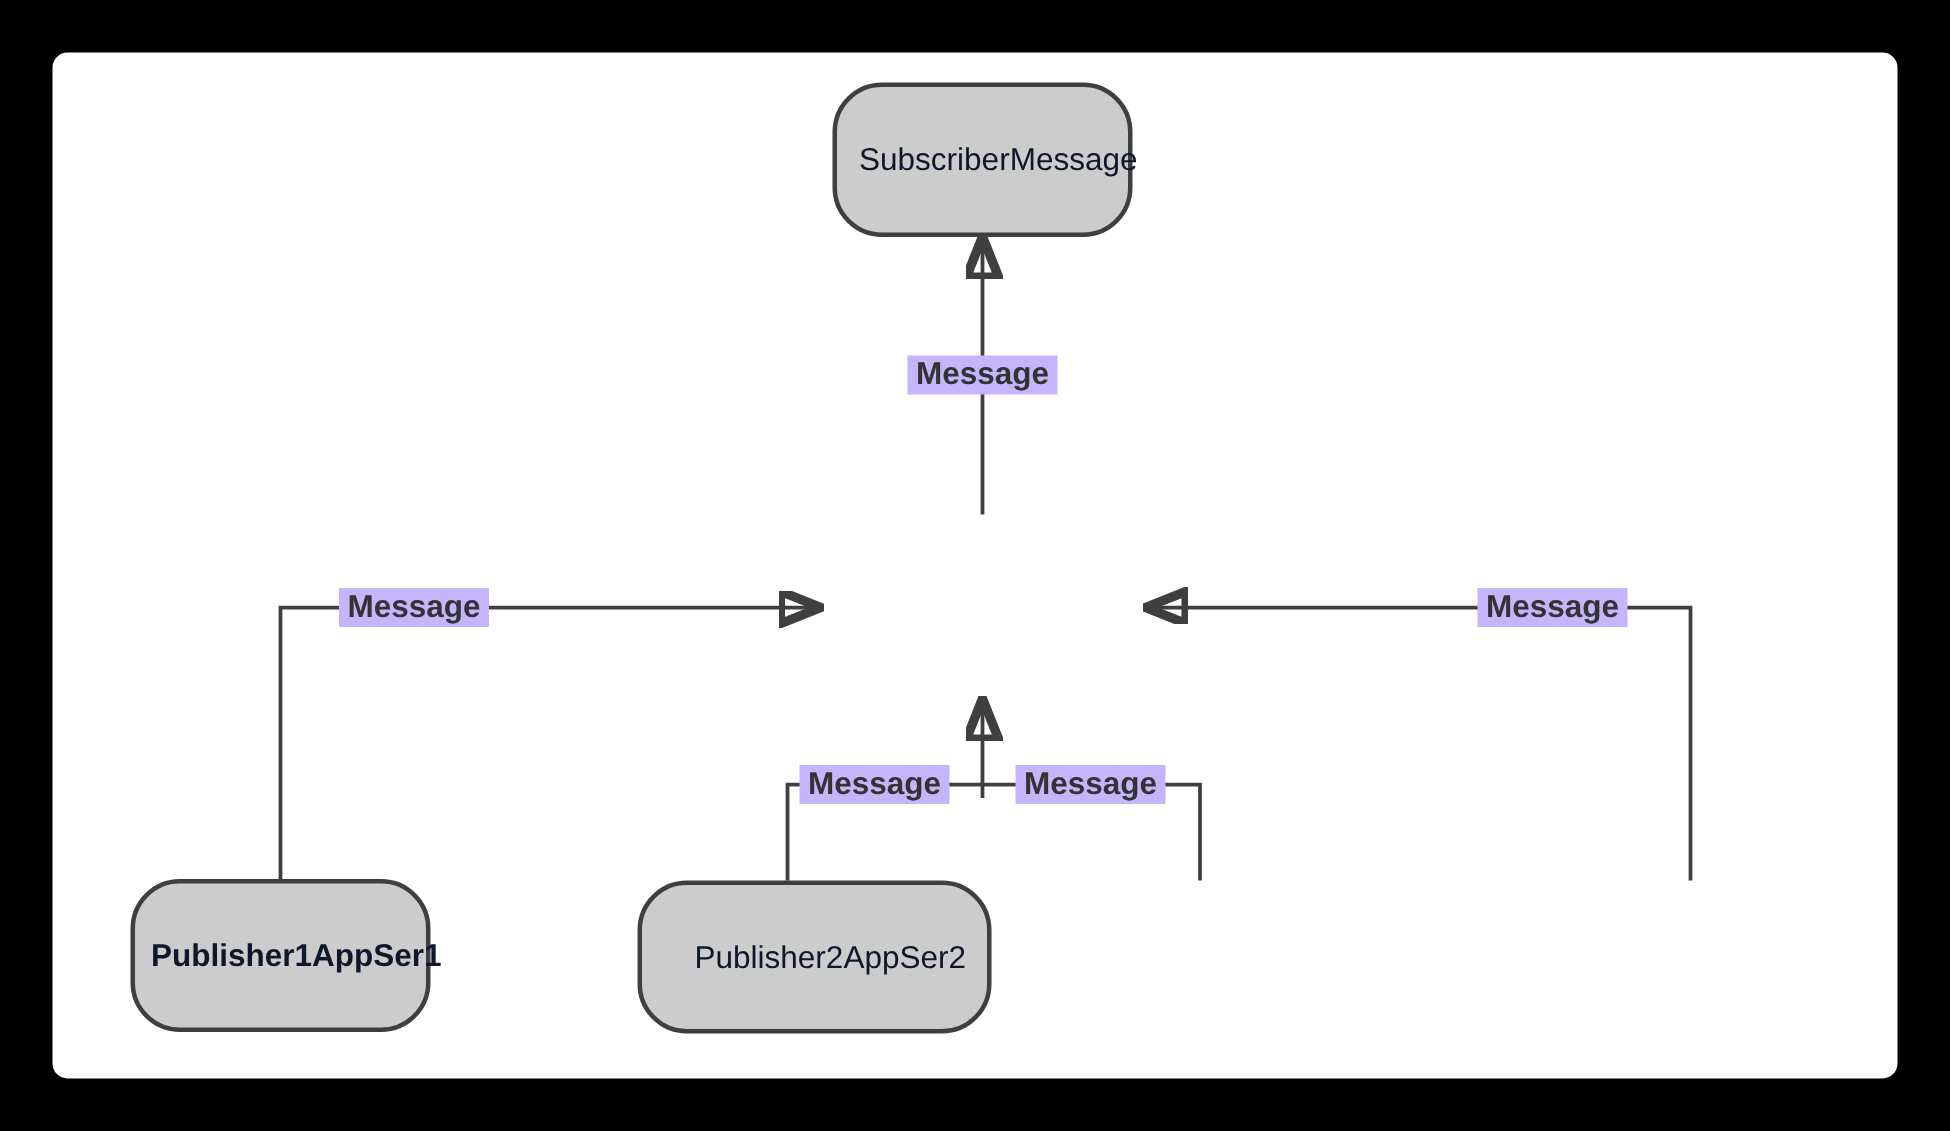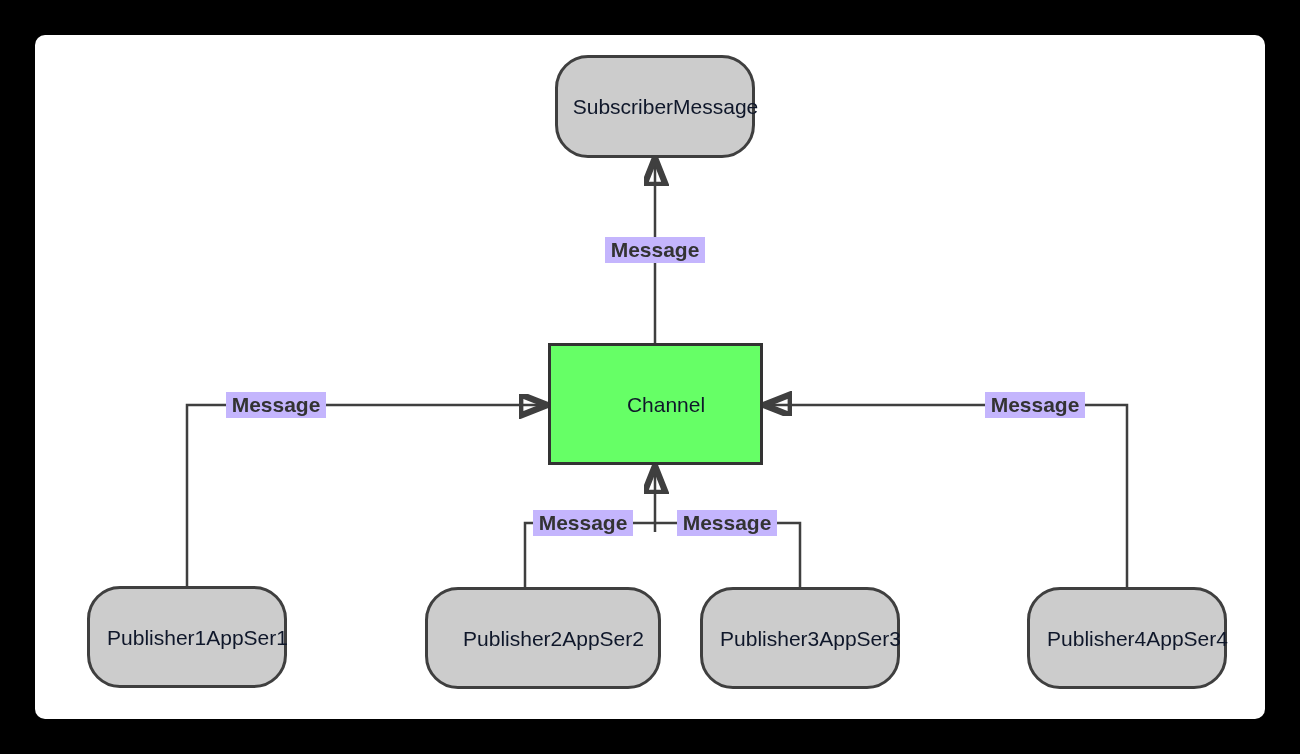--- a/index.html
+++ b/index.html
@@ -88,43 +88,32 @@
     <path d="M 765 552 L 765 488 L 620 488 L 620 497"></path>
 
     <path d="M 1092 552 L 1092 370 L 730 370" marker-end="url(#arrow)"></path>
   </svg>
 
   <div class="node stadium" style="left:520px; top:20px; width:200px; height:103px;">
     <div>Subscriber</div>
     <div>Message</div>
   </div>
 
-  <div class="node channel-node" style="left:513px; top:308px; width:215px; height:122px;">
-    <div>Channel</div>
-  </div>
 
-  <div class="node stadium" style="left:52px; top:551px; width:200px; height:102px;">
+  <div class="node stadium" style="left:52px; top:551px; width:200px; height:102px;font-weight:bold;">
     <div>Publisher1</div>
     <div>AppSer1</div>
   </div>
 
   <div class="node stadium" style="left:390px; top:552px; width:236px; height:102px;">
     <div>Publisher2</div>
     <div>AppSer2</div>
   </div>
 
-  <div class="node stadium" style="left:665px; top:552px; width:200px; height:102px;">
-    <div>Publisher3</div>
-    <div>AppSer3</div>
-  </div>
 
-  <div class="node stadium" style="left:992px; top:552px; width:200px; height:102px;">
-    <div>Publisher4</div>
-    <div>AppSer4</div>
-  </div>
 
   <div class="edge-label" style="left:570px; top:202px;">Message</div>
 
   <div class="edge-label" style="left:191px; top:357px;">Message</div>
 
   <div class="edge-label" style="left:498px; top:475px;">Message</div>
 
   <div class="edge-label" style="left:642px; top:475px;">Message</div>
 
   <div class="edge-label" style="left:950px; top:357px;">Message</div>

